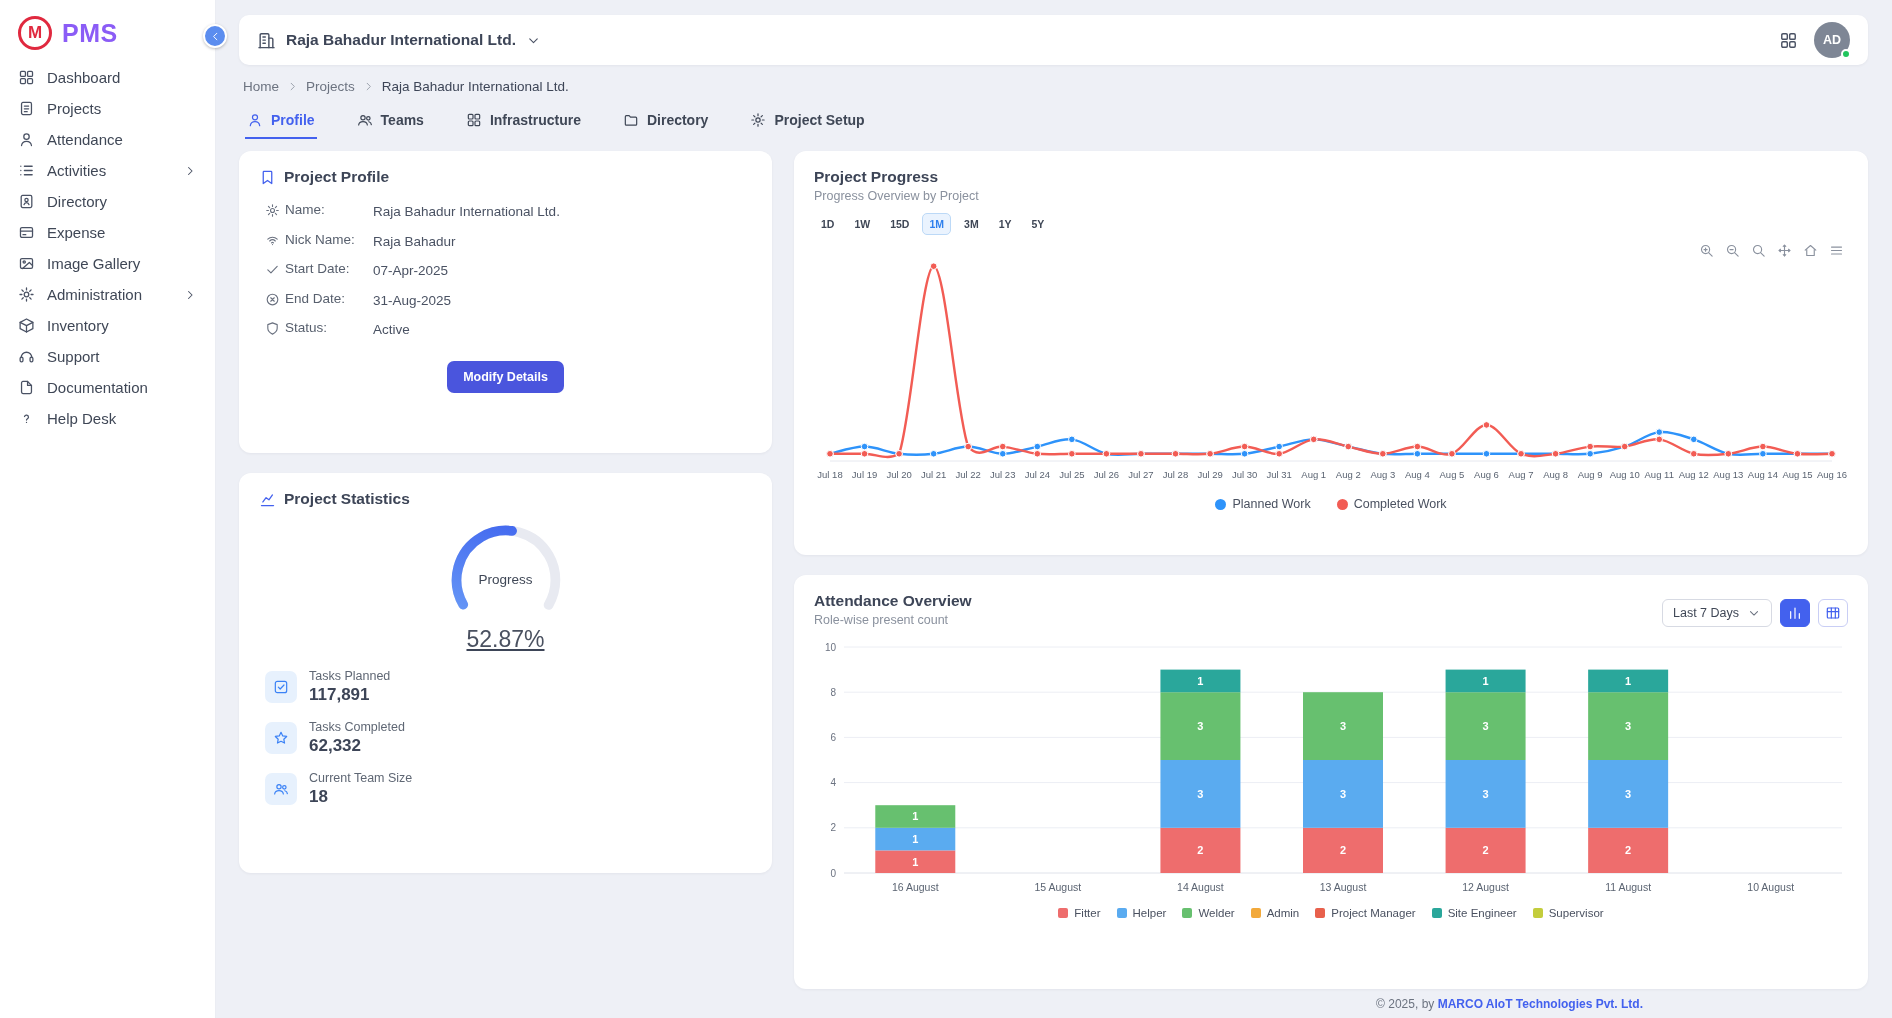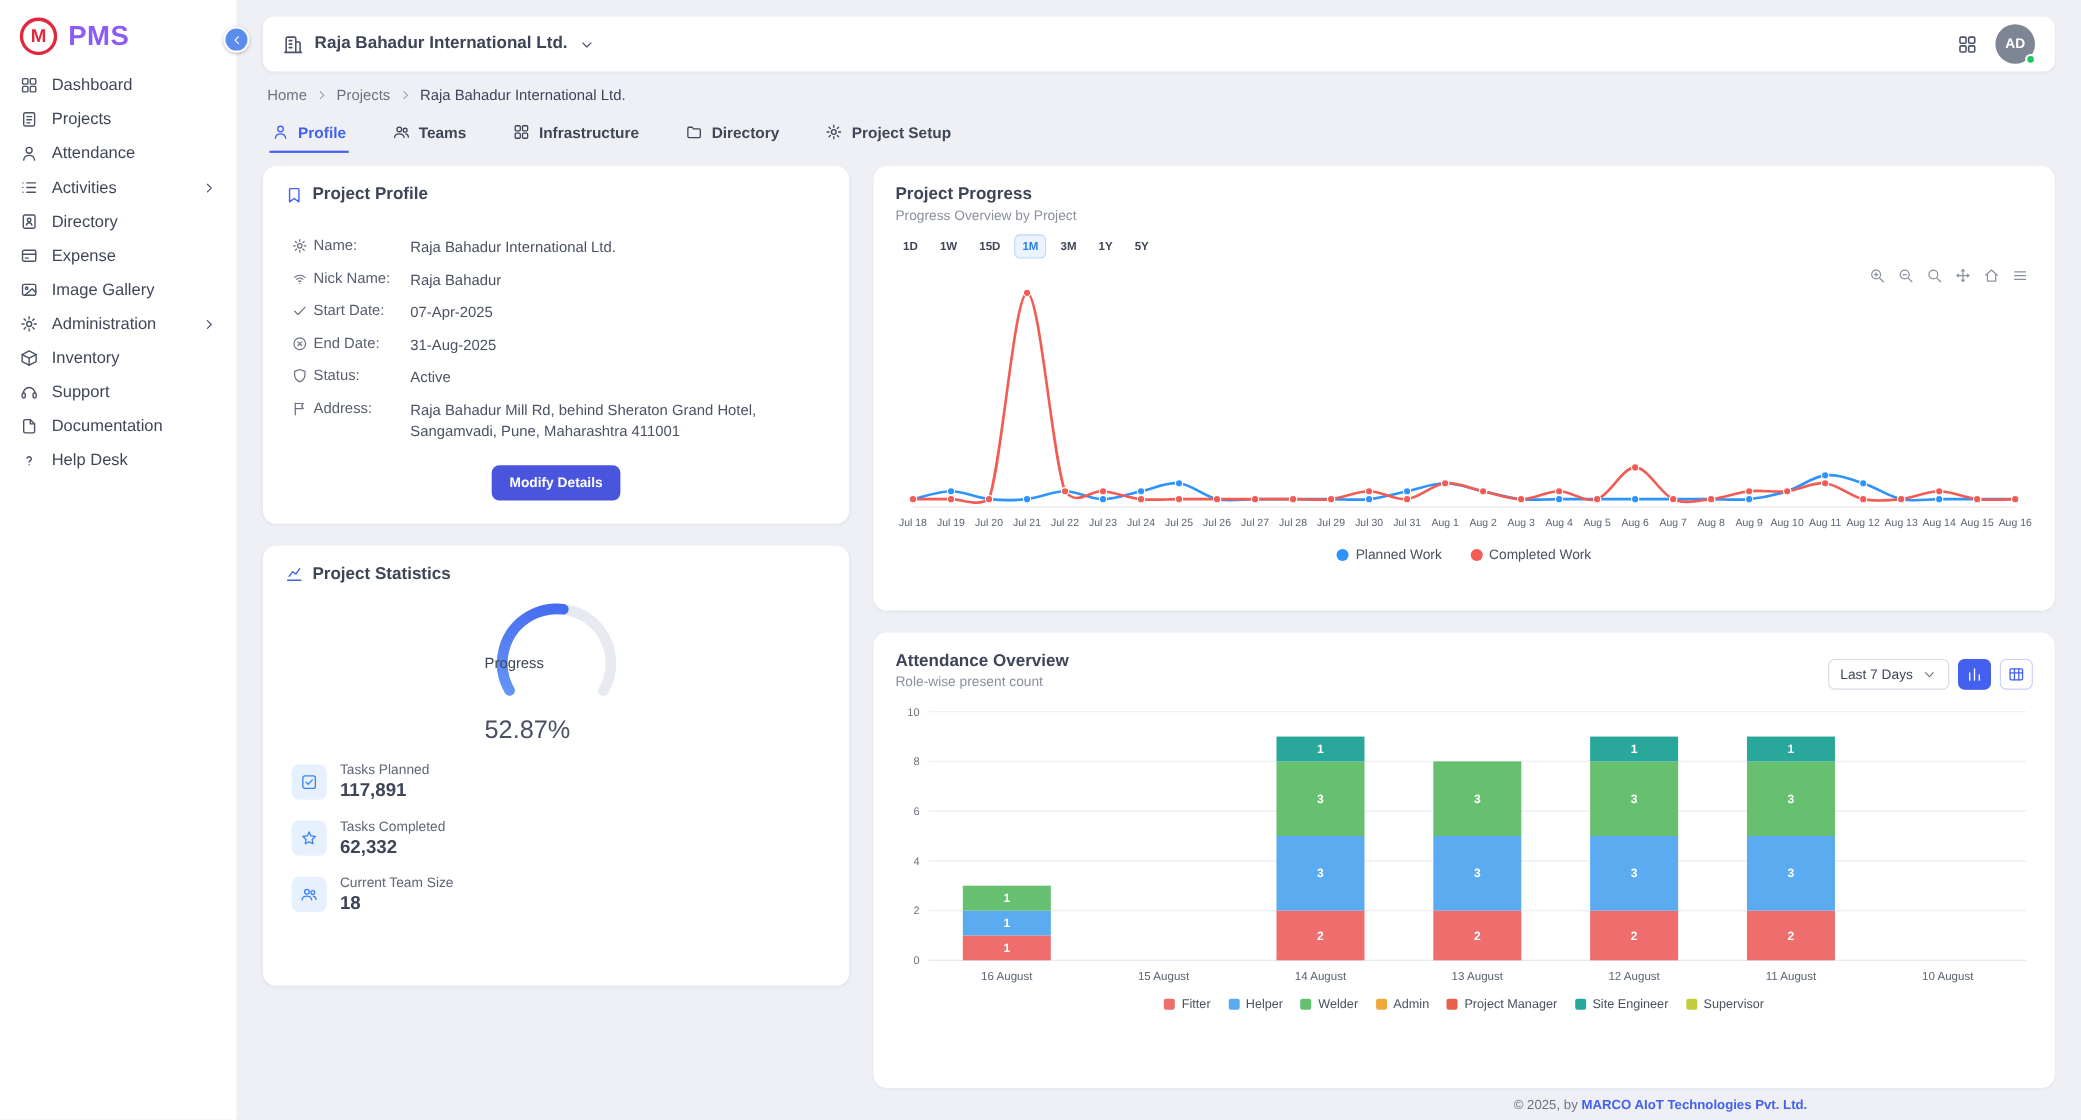--- a/index.html
+++ b/index.html
@@ -33,28 +33,28 @@
   .tabs{display:flex;gap:38px;padding:2px 6px 0;}
   .tab{display:flex;align-items:center;gap:8px;font-size:14px;font-weight:600;color:#3f4756;padding:6px 2px 9px;cursor:pointer;border-bottom:2.5px solid transparent;}
   .tab.active{color:#4361ee;border-bottom-color:#4361ee;}
   
   .content{display:grid;grid-template-columns:533px 1074px;gap:22px;margin-top:12px;align-items:start;}
   .card{background:#fff;border-radius:12px;box-shadow:0 1px 3px rgba(15,23,42,.05);padding:17px 20px;}
   .card-title{display:flex;align-items:center;gap:8px;font-size:15.5px;font-weight:700;color:#3d4557;}
   .card-title .icon{color:#4361ee;}
   .card-subtitle{font-size:12.5px;color:#8a919e;margin-top:3px;}
   .profile-card{min-height:302px;}
-  #profile-fields{margin-top:24px;}
+  #profile-fields{margin-top:11px;}
   .field-row{display:grid;grid-template-columns:26px 88px 1fr;align-items:start;padding:5px 0;font-size:13.5px;}
   .field-ic{color:#6b7280;margin-top:1px;}
   .field-label{color:#58606e;}
   .field-value{color:#4a5263;line-height:1.45;}
   .modify-btn{display:block;margin:16px auto 4px;background:#4a55dd;color:#fff;border:none;border-radius:7px;padding:9px 16px;font-size:12.5px;font-weight:600;cursor:pointer;font-family:inherit;}
   .stats-card{margin-top:20px;min-height:400px;}
-  .gauge-wrap{position:relative;width:130px;margin:12px auto 0;text-align:left;}
+  .gauge-wrap{position:relative;width:130px;margin:12px auto 0;text-align:center;text-decoration:underline;}
   .gauge-label{position:absolute;left:0;top:52px;width:100%;font-size:13.5px;color:#3f4756;}
   .gauge-value{font-size:23px;color:#4a5160;margin-top:-10px;}
   #stat-items{margin-top:16px;}
   .stat-row{display:flex;align-items:center;gap:12px;margin:15px 6px;}
   .stat-ic{width:32px;height:32px;border-radius:7px;background:#e7f1fd;color:#3b82f6;display:flex;align-items:center;justify-content:center;flex-shrink:0;}
   .stat-text{display:flex;flex-direction:column;}
   .stat-label{font-size:12.5px;color:#5f6774;}
   .stat-value{font-size:17px;font-weight:700;color:#3d4557;margin-top:2px;}
   
   .progress-card{height:404px;position:relative;display:flex;flex-direction:column;}
@@ -375,30 +375,20 @@
                 <span class="field-value">31-Aug-2025</span>
               </div>
               <div class="field-row">
                 <span class="icon field-ic">
                   <svg width="15" height="15" viewBox="0 0 24 24" fill="none" stroke="currentColor" stroke-width="1.8" stroke-linecap="round" stroke-linejoin="round">
                     <path d="M12 3l7.5 2.8v5.7c0 4.3-3.2 7.4-7.5 9.5-4.3-2.1-7.5-5.2-7.5-9.5V5.8z"></path>
                   </svg>
                 </span>
                 <span class="field-label">Status:</span>
                 <span class="field-value">Active</span>
-              </div>
-              <div class="field-row">
-                <span class="icon field-ic">
-                  <svg width="15" height="15" viewBox="0 0 24 24" fill="none" stroke="currentColor" stroke-width="1.8" stroke-linecap="round" stroke-linejoin="round">
-                    <path d="M5.5 21V4"></path>
-                    <path d="M5.5 4.5h11.5l-2.2 3.8 2.2 3.8H5.5"></path>
-                  </svg>
-                </span>
-                <span class="field-label">Address:</span>
-                <span class="field-value">Raja Bahadur Mill Rd, behind Sheraton Grand Hotel, Sangamvadi, Pune, Maharashtra 411001</span>
               </div>
             </div>
           <button class="modify-btn">Modify Details</button>
         </section>
 
         <section class="card stats-card">
           <div class="card-title">
             <span class="icon ">
                 <svg width="17" height="17" viewBox="0 0 24 24" fill="none" stroke="currentColor" stroke-width="1.8" stroke-linecap="round" stroke-linejoin="round">
                   <path d="M3.5 20.5h17"></path>

